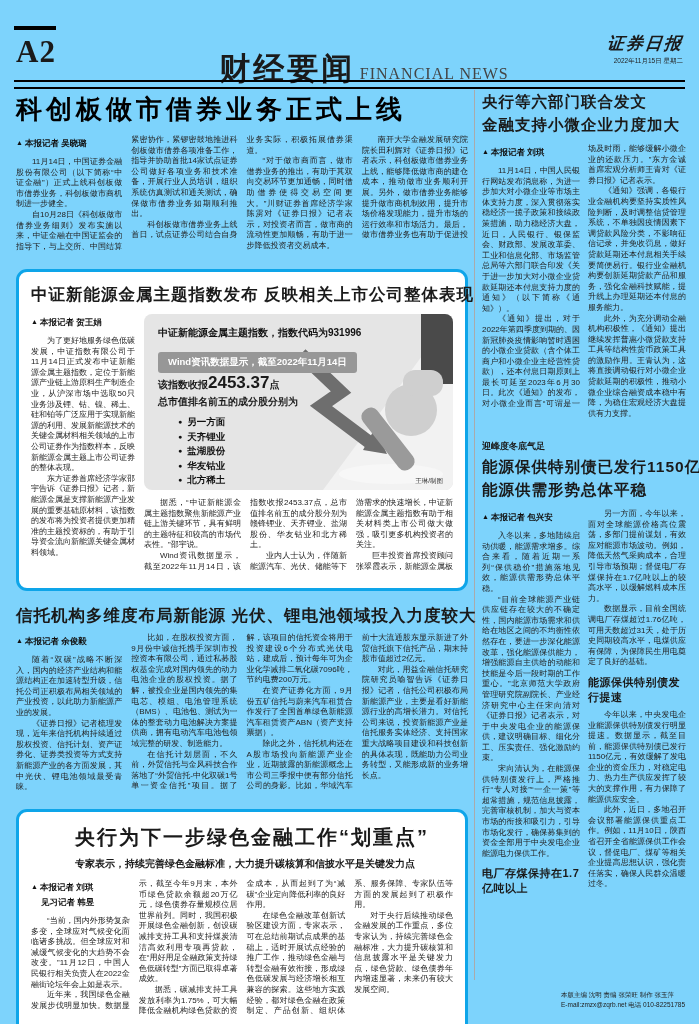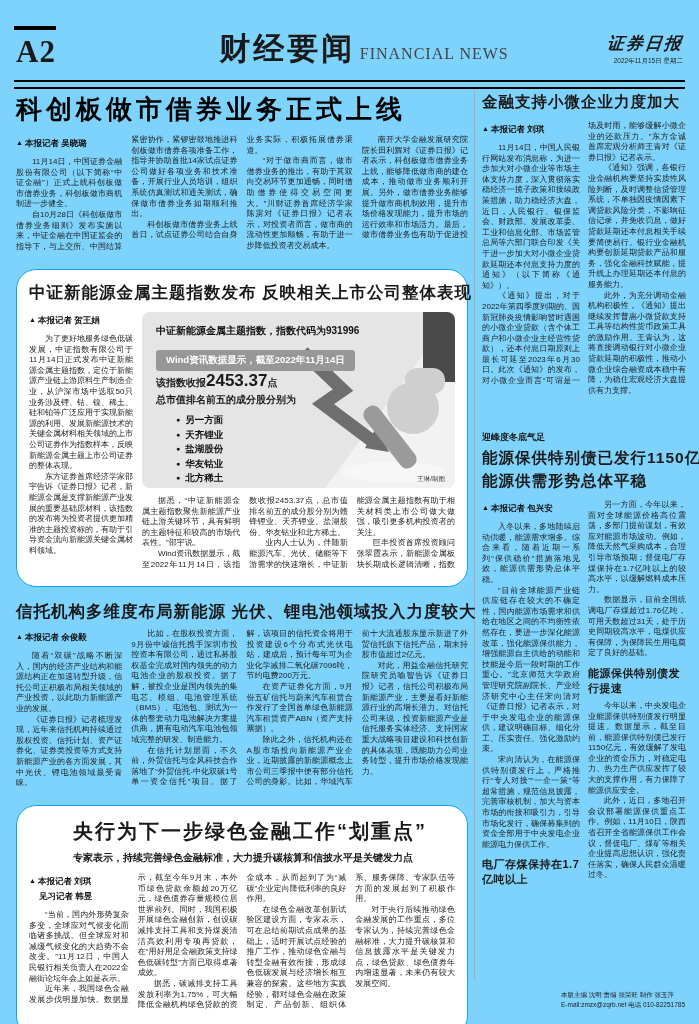--- a/index.html
+++ b/index.html
@@ -3,21 +3,21 @@
 <meta charset="utf-8">
 <style>
   html,body{margin:0;padding:0;background:#fff;}
   .page{position:relative;width:699px;height:1024px;background:#7dd3fc;overflow:hidden;
         font-family:"Liberation Sans","DejaVu Sans",sans-serif;color:#1a1a1a;text-decoration:underline;}
   
   .hdr{position:absolute;left:14px;top:26px;width:671px;height:54px;}
   .hdr-bar{position:absolute;left:0;top:0;width:42px;height:4px;background:#000;}
   .page-label{position:absolute;left:2px;top:8px;font-family:"Liberation Serif","DejaVu Serif",serif;
               font-size:31px;font-weight:bold;letter-spacing:1px;}
-  .sec-wrap{position:absolute;left:180px;top:2px;width:340px;text-align:center;white-space:nowrap;}
+  .sec-wrap{position:absolute;left:180px;top:22px;width:340px;text-align:center;white-space:nowrap;}
   .sec-cn{font-size:31px;font-weight:bold;letter-spacing:3px;}
   .sec-en{font-family:"Liberation Serif","DejaVu Serif",serif;font-size:16px;color:#444;letter-spacing:1px;}
   .masthead{position:absolute;right:2px;top:6px;text-align:right;}
   .mast-logo{font-family:"Liberation Serif","DejaVu Serif",serif;font-size:17px;font-weight:bold;
              font-style:italic;transform:skewX(-6deg);letter-spacing:2px;}
   .date-line{font-size:6.5px;color:#222;margin-top:2px;}
   .hdr-rule{position:absolute;left:14px;top:80px;width:671px;height:5px;
             border-top:2px solid #000;border-bottom:2px solid #000;}
   
   .left-region{position:absolute;left:16px;top:90px;width:452px;}
@@ -27,21 +27,21 @@
   .para{font-size:8px;line-height:10.6px;text-align:justify;text-indent:2em;margin:0;color:#222;}
   .byline{font-size:8.5px;font-weight:bold;margin:3px 0 7px;color:#111;}
   .byline .mark{font-size:7px;vertical-align:1px;margin-right:2px;}
   .byline2{font-size:8.5px;font-weight:bold;margin:-4px 0 7px;padding-left:10px;color:#111;}
   .cols-4{column-count:4;column-gap:9px;overflow:hidden;}
   .cols-3{column-count:3;column-gap:9px;overflow:hidden;}
   .cols-2{column-count:2;column-gap:8px;overflow:hidden;}
   
   .kcb-title{font-size:26px;font-weight:bold;letter-spacing:4px;margin:2px 0 8px;color:#000;white-space:nowrap;}
   .kcb-body{height:124px;}
-  .round-box{border:1px solid #0ea5e9;border-radius:20px;padding:10px 12px;background:#fff;}
+  .round-box{border:3px solid #0ea5e9;border-radius:11px;padding:10px 12px;background:#fff;}
   .zz-box{margin-top:10px;}
   .zz-title{font-size:16.5px;font-weight:bold;text-align:center;letter-spacing:1px;margin:2px 0 8px;white-space:nowrap;}
   .zz-flex{display:flex;gap:9px;}
   .zz-left{width:104px;flex:none;}
   .zz-right{flex:1;min-width:0;}
   .infographic{position:relative;background:#e5e5e5;border-radius:8px;height:176px;padding:12px 12px 6px 14px;box-sizing:border-box;overflow:hidden;}
   .ig-line1{font-size:10px;font-weight:bold;color:#111;position:relative;z-index:3;}
   .ig-band{display:inline-block;background:#979797;color:#fff;font-size:9.5px;font-weight:bold;
            padding:4px 10px;border-radius:3px;margin-top:12px;position:relative;z-index:3;}
   .ig-line3{font-size:10px;font-weight:bold;margin-top:0;position:relative;z-index:3;}
@@ -55,21 +55,21 @@
   .zz-below{margin-top:8px;height:80px;}
   .xt-title{font-size:16.5px;font-weight:bold;text-align:center;letter-spacing:1px;margin:14px 0 6px;white-space:nowrap;}
   .xt-body{height:166px;}
   .lh-box{margin-top:10px;}
   .lh-title{font-size:20px;font-weight:bold;text-align:left;letter-spacing:2px;margin:2px 0 6px;padding-left:44px;white-space:nowrap;}
   .lh-sub{font-size:10px;font-weight:bold;margin:0 0 8px;padding-left:44px;white-space:nowrap;}
   .lh-body{height:152px;}
   
   .r-title{font-size:15.5px;font-weight:bold;line-height:23px;letter-spacing:1px;white-space:nowrap;}
   .r1-body{height:296px;}
-  .kicker{font-size:9px;font-weight:bold;margin:14px 0 2px;}
+  .kicker{font-size:9px;font-weight:bold;margin:0 0 2px;}
   .r2-body{height:420px;}
   .subhead{font-size:11px;font-weight:bold;text-indent:0;margin:7px 0 5px;letter-spacing:0.5px;}
   .pg-footer{position:absolute;right:14px;bottom:14px;text-align:left;}
   .pg-footer div{font-size:6.5px;color:#222;line-height:10px;}
 </style>
 </head>
 <body>
 
 <div class="page">
 
@@ -151,21 +151,21 @@
     <div>
       <div class="xt-title">信托机构多维度布局新能源  光伏、锂电池领域投入力度较大</div>
       <div class="cols-4 xt-body">
         <div class="byline"><span class="mark">▲</span><span>本报记者 余俊毅</span></div>
         <p class="para">随着“双碳”战略不断深入，国内的经济产业结构和能源结构正在加速转型升级，信托公司正积极布局相关领域的产业投资，以此助力新能源产业的发展。</p>
         <p class="para">《证券日报》记者梳理发现，近年来信托机构持续通过股权投资、信托计划、资产证券化、证券类投资等方式支持新能源产业的各方面发展，其中光伏、锂电池领域最受青睐。</p>
         <p class="para">比如，在股权投资方面，9月份中诚信托携手深圳市投控资本有限公司，通过私募股权基金完成对国内领先的动力电池企业的股权投资。据了解，被投企业是国内领先的集电芯、模组、电池管理系统（BMS）、电池包、测试为一体的整套动力电池解决方案提供商，拥有电动汽车电池包领域完整的研发、制造能力。</p>
         <p class="para">在信托计划层面，不久前，外贸信托与金风科技合作落地了“外贸信托-中化双碳1号单一资金信托”项目。据了解，该项目的信托资金将用于投资建设6个分布式光伏电站，建成后，预计每年可为企业化学减排二氧化碳7096吨，节约电费200万元。</p>
         <p class="para">在资产证券化方面，9月份五矿信托与蔚来汽车租赁合作发行了全国首单绿色新能源汽车租赁资产ABN（资产支持票据）。</p>
         <p class="para">除此之外，信托机构还在A股市场投向新能源产业企业，近期披露的新能源概念上市公司三季报中便有部分信托公司的身影。比如，华域汽车前十大流通股东显示新进了外贸信托旗下信托产品，期末持股市值超过2亿元。</p>
-        <p class="para">对此，用益金融信托研究院研究员喻智告诉《证券日报》记者，信托公司积极布局新能源产业，主要是看好新能源行业的高增长潜力。对信托公司来说，投资新能源产业是信托服务实体经济、支持国家重大战略项目建设和科技创新的具体表现，既能助力公司业务转型，提升市场价格发现能力。</p>
+        <p class="para">对此，用益金融信托研究院研究员喻智告诉《证券日报》记者，信托公司积极布局新能源产业，主要是看好新能源行业的高增长潜力。对信托公司来说，投资新能源产业是信托服务实体经济、支持国家重大战略项目建设和科技创新的具体表现，既能助力公司业务转型，又能形成新的业务增长点。</p>
 
       </div>
     </div>
 
     <div class="round-box lh-box">
       <div class="lh-title">央行为下一步绿色金融工作“划重点”</div>
       <div class="lh-sub">专家表示，持续完善绿色金融标准，大力提升碳核算和信披水平是关键发力点</div>
       <div class="cols-4 lh-body">
         <div class="byline"><span class="mark">▲</span><span>本报记者 刘琪</span></div>
         <div class="byline2">见习记者 韩昱</div>
@@ -174,20 +174,21 @@
         <p class="para">据悉，碳减排支持工具发放利率为1.75%，可大幅降低金融机构绿色贷款的资金成本，从而起到了为“减碳”企业定向降低利率的良好作用。</p>
         <p class="para">在绿色金融改革创新试验区建设方面，专家表示，可在总结前期试点成果的基础上，适时开展试点经验的推广工作，推动绿色金融与转型金融有效衔接，形成绿色低碳发展与经济增长相互兼容的探索。这些地方实践经验，都对绿色金融在政策制定、产品创新、组织体系、服务保障、专家队伍等方面的发展起到了积极作用。</p>
         <p class="para">对于央行后续推动绿色金融发展的工作重点，多位专家认为，持续完善绿色金融标准，大力提升碳核算和信息披露水平是关键发力点，绿色贷款、绿色债券年内增速显著，未来仍有较大发展空间。</p>
       </div>
     </div>
   </div>
 
   <div class="right-region">
 
     <div>
+      <div class="r-title">央行等六部门联合发文</div>
       <div class="r-title">金融支持小微企业力度加大</div>
       <div class="cols-2 r1-body" style="margin-top:8px;">
         <div class="byline"><span class="mark">▲</span><span>本报记者 刘琪</span></div>
         <p class="para">11月14日，中国人民银行网站发布消息称，为进一步加大对小微企业等市场主体支持力度，深入贯彻落实稳经济一揽子政策和接续政策措施，助力稳经济大盘，近日，人民银行、银保监会、财政部、发展改革委、工业和信息化部、市场监管总局等六部门联合印发《关于进一步加大对小微企业贷款延期还本付息支持力度的通知》（以下简称《通知》）。</p>
         <p class="para">《通知》提出，对于2022年第四季度到期的、因新冠肺炎疫情影响暂时遇困的小微企业贷款（含个体工商户和小微企业主经营性贷款），还本付息日期原则上最长可延至2023年6月30日。此次《通知》的发布，对小微企业而言“可谓是一场及时雨，能够缓解小微企业的还款压力。”东方金诚首席宏观分析师王青对《证券日报》记者表示。</p>
         <p class="para">《通知》强调，各银行业金融机构要坚持实质性风险判断，及时调整信贷管理系统，不单独因疫情因素下调贷款风险分类，不影响征信记录，并免收罚息，做好贷款延期还本付息相关手续要简便易行。银行业金融机构要创新延期贷款产品和服务，强化金融科技赋能，提升线上办理延期还本付息的服务能力。</p>
         <p class="para">此外，为充分调动金融机构积极性，《通知》提出继续发挥普惠小微贷款支持工具等结构性货币政策工具的激励作用。王青认为，这将直接调动银行对小微企业贷款延期的积极性，推动小微企业综合融资成本稳中有降，为稳住宏观经济大盘提供有力支撑。</p>
       </div>
     </div>
 

